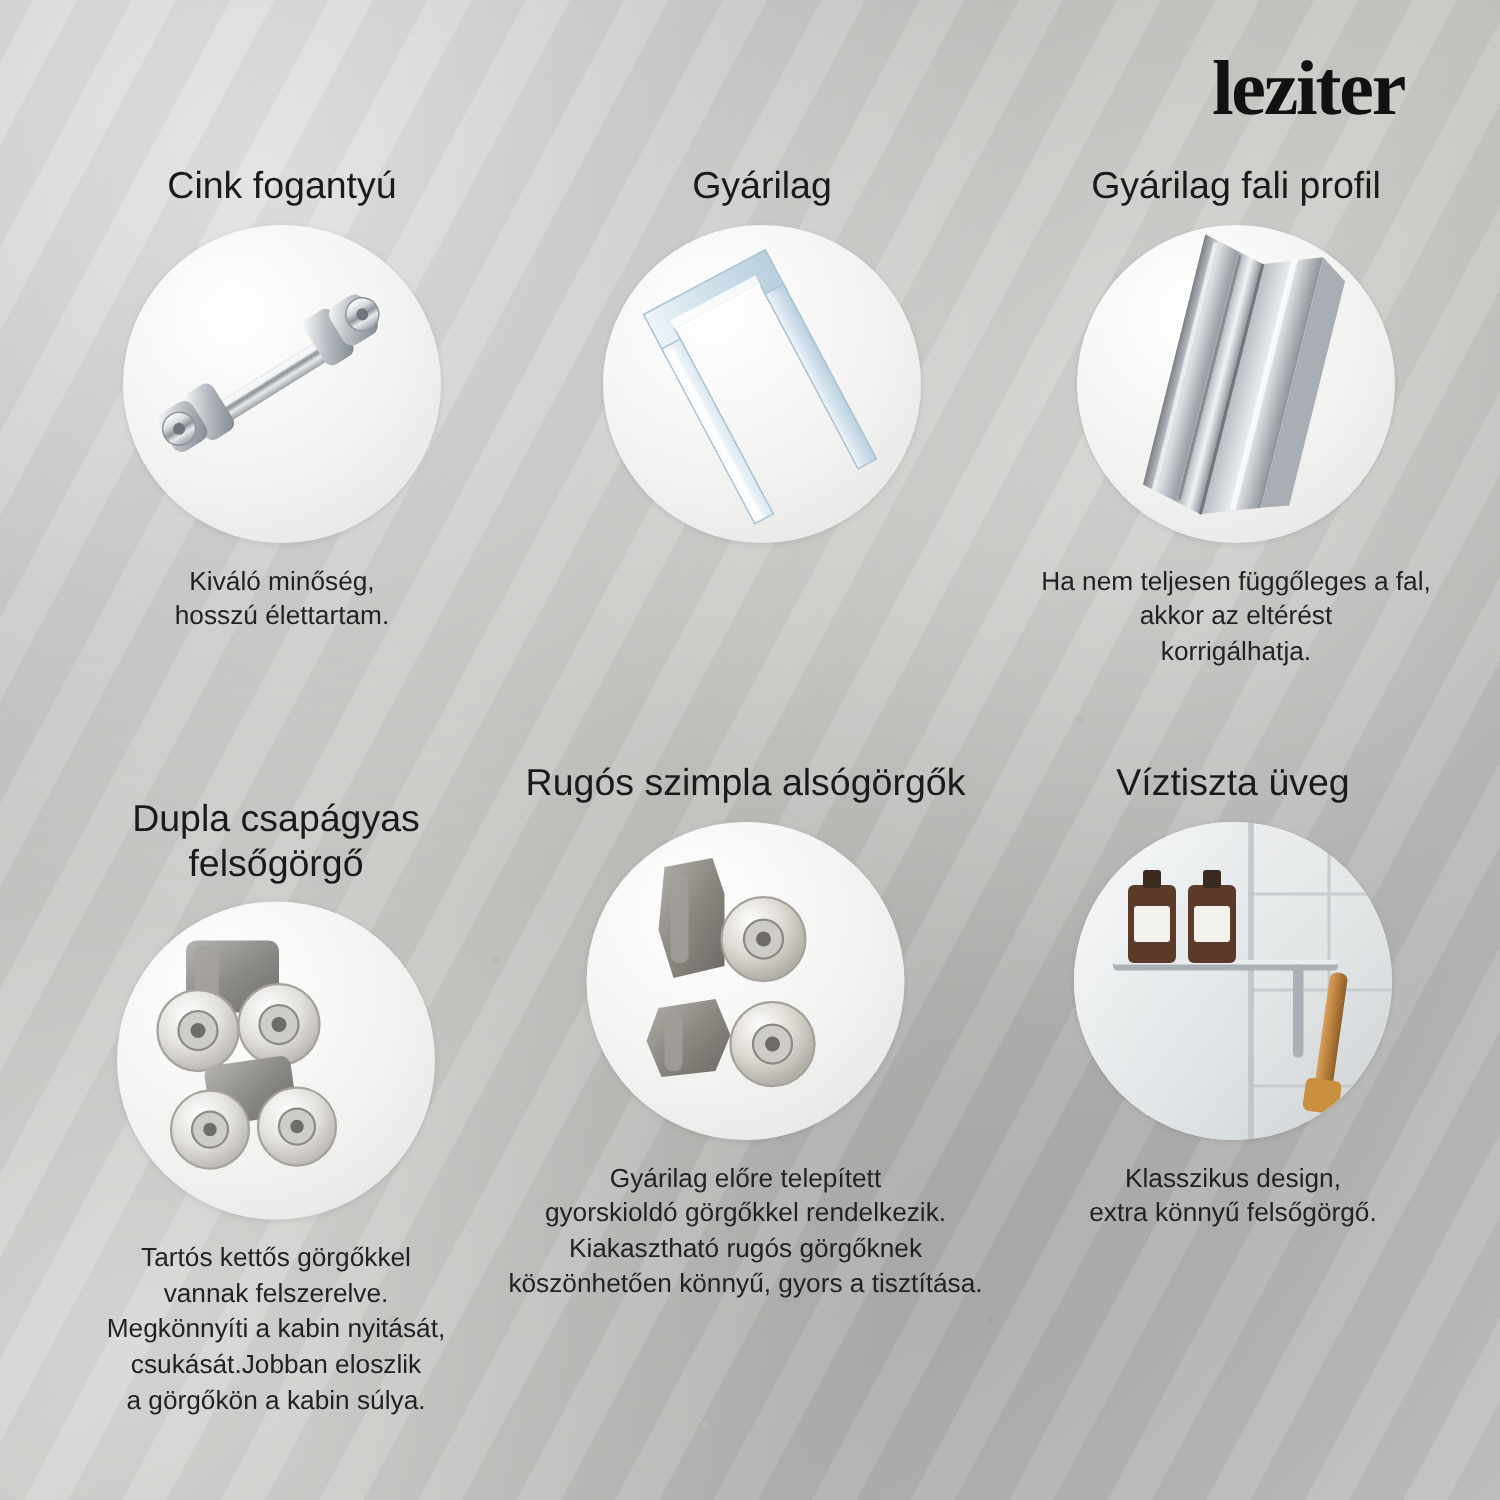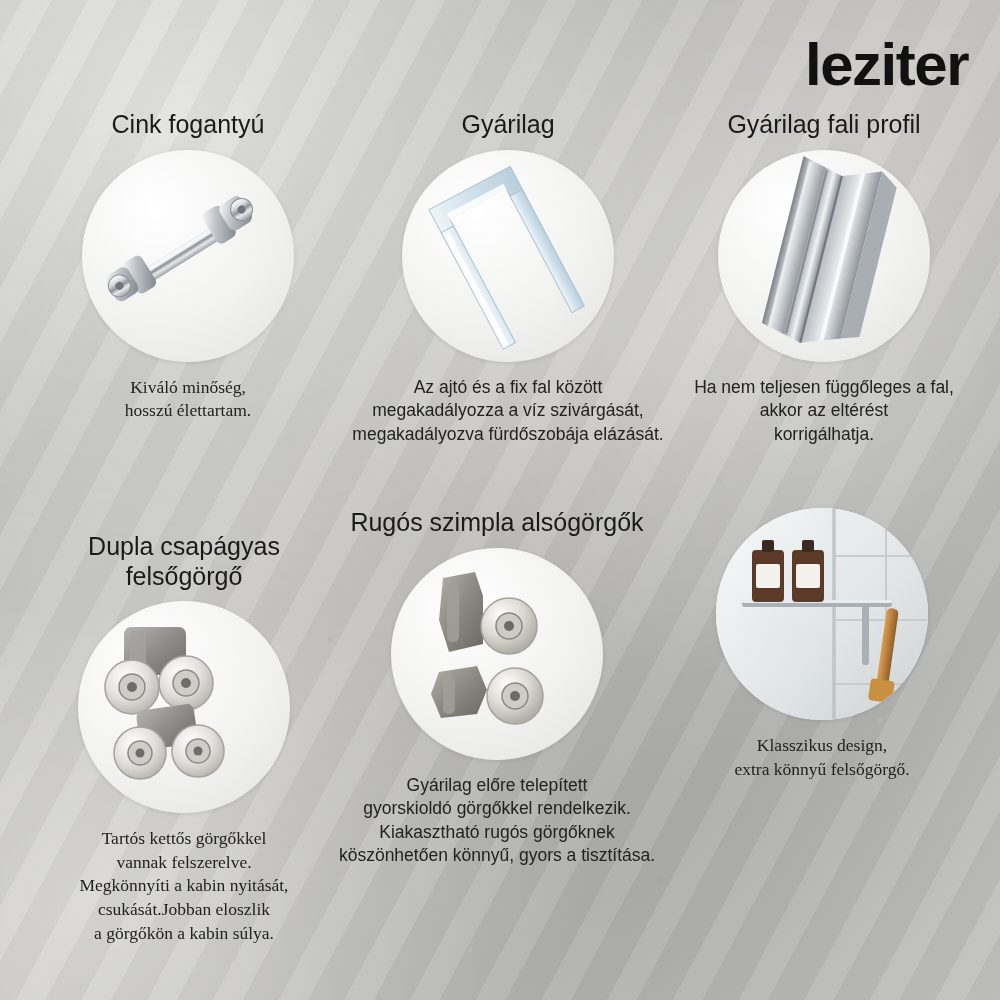--- a/index.html
+++ b/index.html
@@ -47,26 +47,26 @@
         rgba(255,255,255,0.06) 0px,
         rgba(255,255,255,0.06) 26px,
         rgba(0,0,0,0.03) 26px,
         rgba(0,0,0,0.03) 58px);
     pointer-events: none;
   }
 
   .brand {
     position: absolute;
     top: 30px;
-    right: 32px;
-    font-size: 60px;
+    right: 64px;
+    font-size: 52px;
     font-weight: bold;
     letter-spacing: -1.5px;
     color: #111;
-    font-family: Liberation Sans, sans-serif;
+    font-family: Liberation Serif, serif;
   }
 
   .grid {
     position: absolute;
     inset: 0;
   }
 
   .card {
     position: absolute;
     text-align: center;
@@ -100,21 +100,21 @@
   }
 
   
   #card-1 { left: 38px;  top: 110px; width: 300px; }
   #card-2 { left: 348px; top: 110px; width: 320px; }
   #card-3 { left: 668px; top: 110px; width: 312px; }
   #card-4 { left: 30px;  top: 532px; width: 308px; }
   #card-5 { left: 338px; top: 508px; width: 318px; }
   #card-6 { left: 662px; top: 508px; width: 320px; }
 
-  #card-1 .card-desc, #card-4 .card-desc, #card-6 .card-desc { font-size: 17.5px; font-family: Liberation Serif, serif; }
+  #card-1 .card-desc, #card-4 .card-desc, #card-6 .card-desc { font-size: 17.5px; }
 
   svg { display: block; }
 </style>
 </head>
 <body>
 
 <div class="poster">
   <div class="texture"></div>
   <div class="diag"></div>
 
@@ -179,23 +179,20 @@
             <g transform="rotate(-28 106 106)">
               <path d="M58 28 L150 28 L150 60 L136 60 L136 46 L72 46 L72 60 L58 60 Z" fill="url(#plasA)" stroke="#aac2d2" stroke-width="1"></path>
               <rect x="58" y="54" width="14" height="132" fill="url(#plasB)" stroke="#aac2d2" stroke-width="1"></rect>
               <rect x="136" y="54" width="14" height="132" fill="url(#plasA)" stroke="#aac2d2" stroke-width="1"></rect>
               <rect x="72" y="40" width="64" height="8" fill="#ffffff" opacity="0.85"></rect>
               <rect x="61" y="58" width="4" height="126" fill="#ffffff" opacity="0.8"></rect>
             </g>
           </svg>
         </div>
       </div>
-      <div class="card-desc">Az ajtó és a fix fal között
-megakadályozza a víz szivárgását,
-megakadályozva fürdőszobája elázását.</div>
     </div>
 
     <div class="card" id="card-3">
       <div class="card-title">Gyárilag fali profil</div>
       <div class="circle-wrap">
         <div class="circle">
           <svg width="212" height="212" viewBox="0 0 212 212" aria-hidden="true">
             <defs>
               <linearGradient id="alu1" x1="0" y1="0" x2="1" y2="0">
                 <stop offset="0%" stop-color="#7b8087"></stop>
@@ -311,20 +308,21 @@
           </svg>
         </div>
       </div>
       <div class="card-desc">Gyárilag előre telepített
 gyorskioldó görgőkkel rendelkezik.
 Kiakasztható rugós görgőknek
 köszönhetően könnyű, gyors a tisztítása.</div>
     </div>
 
     <div class="card" id="card-6">
+      <div class="card-title">Víztiszta üveg</div>
       <div class="circle-wrap">
         <div class="circle">
           <svg width="212" height="212" viewBox="0 0 212 212" aria-hidden="true">
             <defs>
               <linearGradient id="tile" x1="0" y1="0" x2="1" y2="1">
                 <stop offset="0%" stop-color="#f4f5f5"></stop>
                 <stop offset="60%" stop-color="#e2e5e6"></stop>
                 <stop offset="100%" stop-color="#cdd2d4"></stop>
               </linearGradient>
               <linearGradient id="glassG" x1="0" y1="0" x2="1" y2="1">

